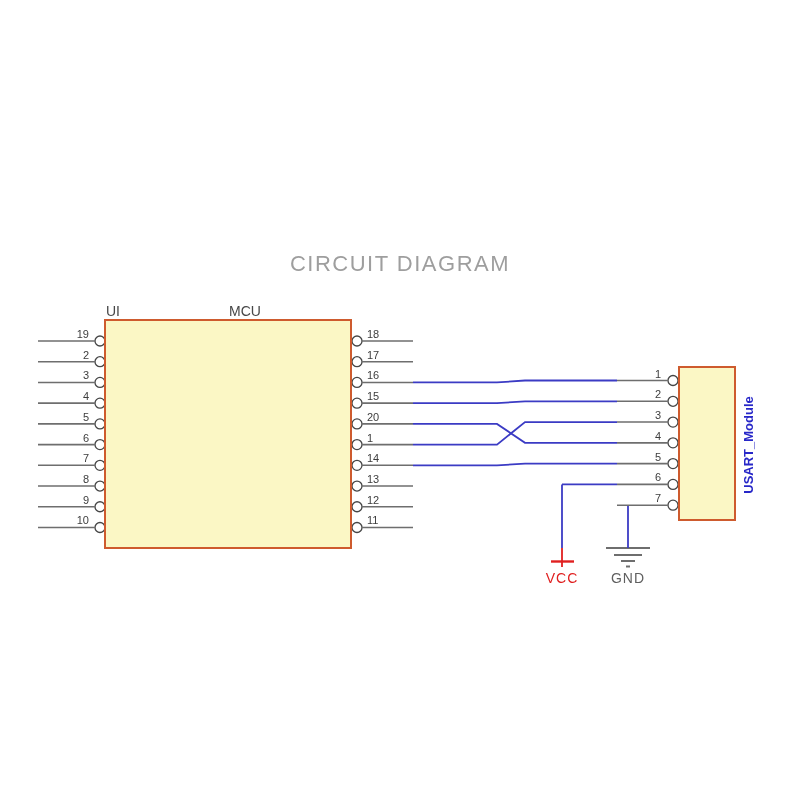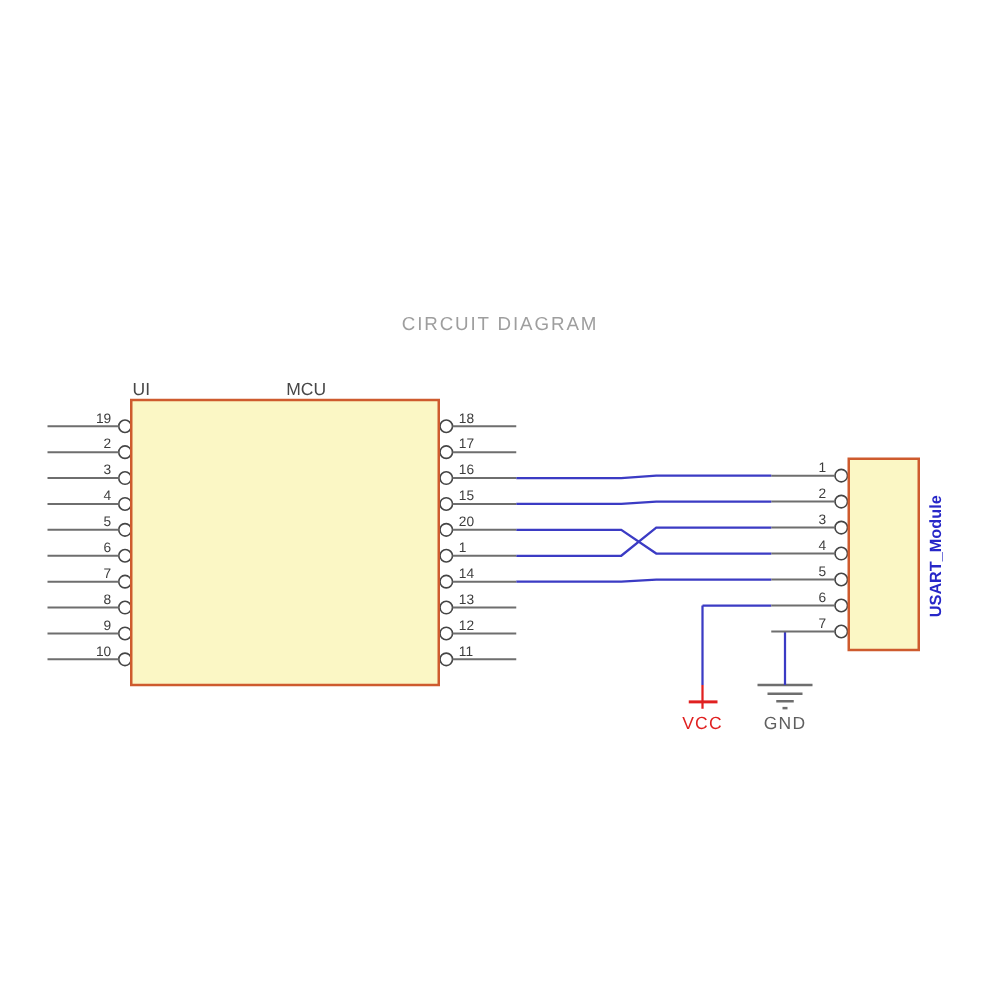--- a/index.html
+++ b/index.html
@@ -1,19 +1,19 @@
 <!DOCTYPE html>
 <html><head>
 <meta charset="utf-8">
 <style>
   html,body{margin:0;padding:0;background:#ffffff;}
   #stage{position:relative;width:800px;height:800px;background:#ffffff;overflow:hidden;
          font-family:"Liberation Sans",sans-serif;}
   #title{position:absolute;left:0;top:251px;width:800px;text-align:center;
-         font-size:15px;letter-spacing:1.5px;color:#9e9e9e;}
+         font-size:22px;letter-spacing:1.5px;color:#9e9e9e;}
   svg{position:absolute;left:0;top:0;}
   text{font-family:"Liberation Sans",sans-serif;}
   .blklbl{font-size:14px;fill:#474747;}
   .modlbl{font-size:13px;font-weight:bold;fill:#2727c8;}
   .pwrlbl{font-size:14px;letter-spacing:1px;}
 </style>
 </head>
 <body>
 
 <div id="stage">

